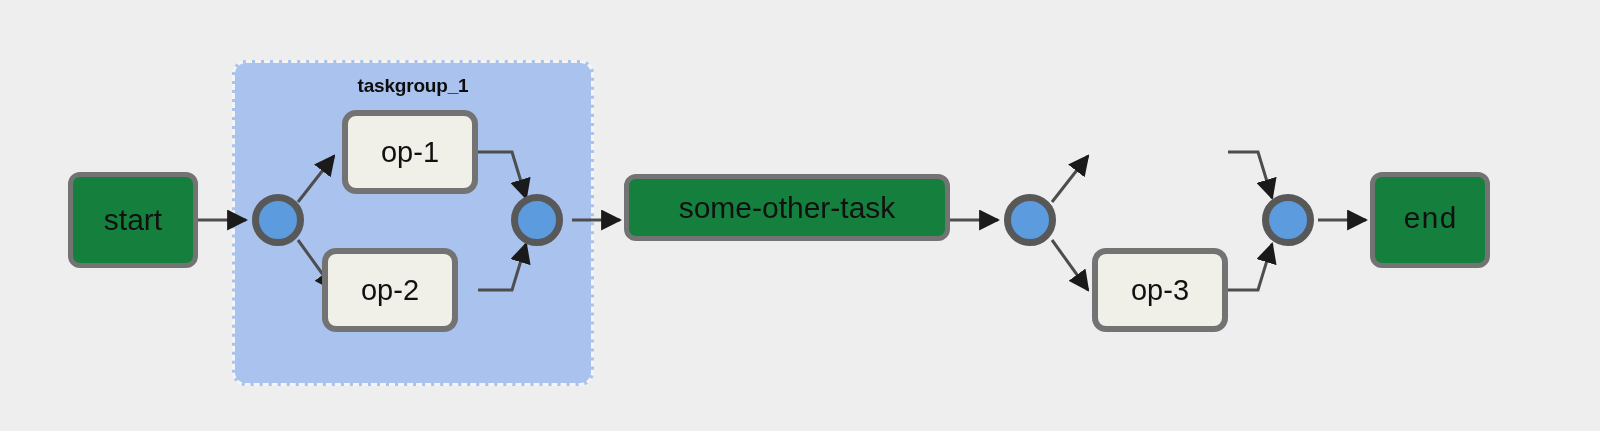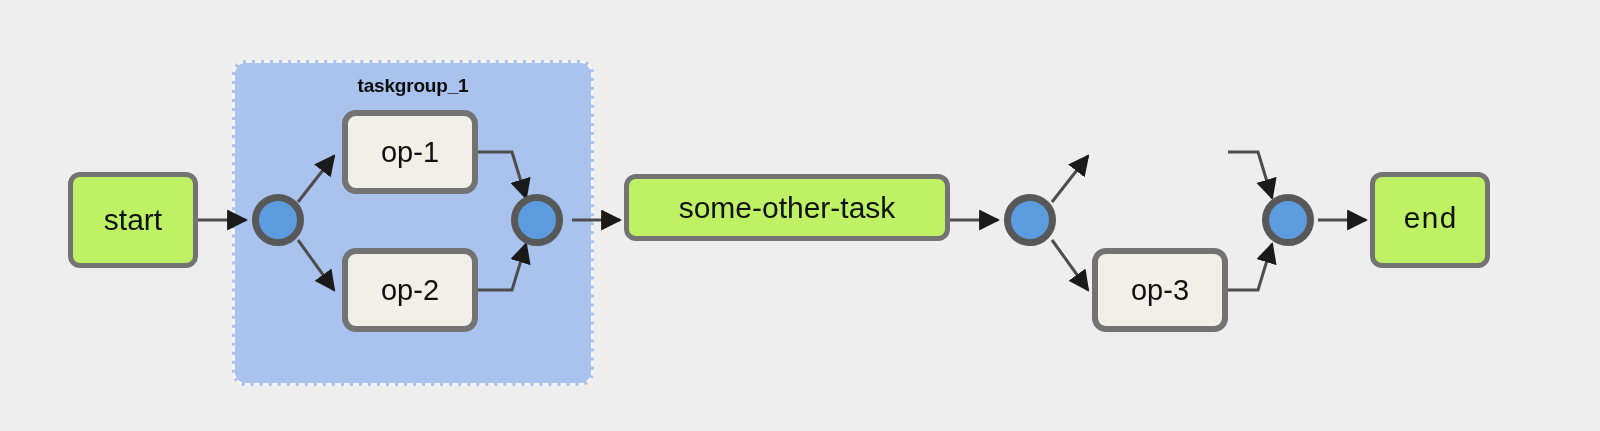--- a/index.html
+++ b/index.html
@@ -52,21 +52,21 @@
     display: flex;
     align-items: center;
     justify-content: center;
     border: 5px solid #737373;
     border-radius: 12px;
     color: #111111;
     font-size: 30px;
     line-height: 1;
     white-space: nowrap;
   }
-  .node.fill-green { background: #bef264; }
+  .node.fill-green { background: #15803d; }
   .node.fill-cream { background: #f0efe8; }
   .node.op { font-size: 29px; border-width: 6px; border-radius: 14px; }
   
   .joint {
     position: absolute;
     box-sizing: border-box;
     border-radius: 50%;
     background: #5b9bde;
     border: 7px solid #585858;
   }
@@ -117,21 +117,21 @@
   <div class="joint" style="left:1262px; top:194px; width:52px; height:52px;"></div>
 
   <div class="node fill-green" style="left:68px; top:172px; width:130px; height:96px;">
     <span>start</span>
   </div>
 
   <div class="node op fill-cream" style="left:342px; top:110px; width:136px; height:84px;">
     <span>op-1</span>
   </div>
 
-  <div class="node op fill-cream" style="left:342px; top:248px; width:136px; height:84px;">
+  <div class="node op fill-cream" style="left:322px; top:248px; width:136px; height:84px;">
     <span>op-2</span>
   </div>
 
   <div class="node fill-green" style="left:624px; top:174px; width:326px; height:67px;">
     <span>some-other-task</span>
   </div>
 
 
   <div class="node op fill-cream" style="left:1092px; top:248px; width:136px; height:84px;">
     <span>op-3</span>

